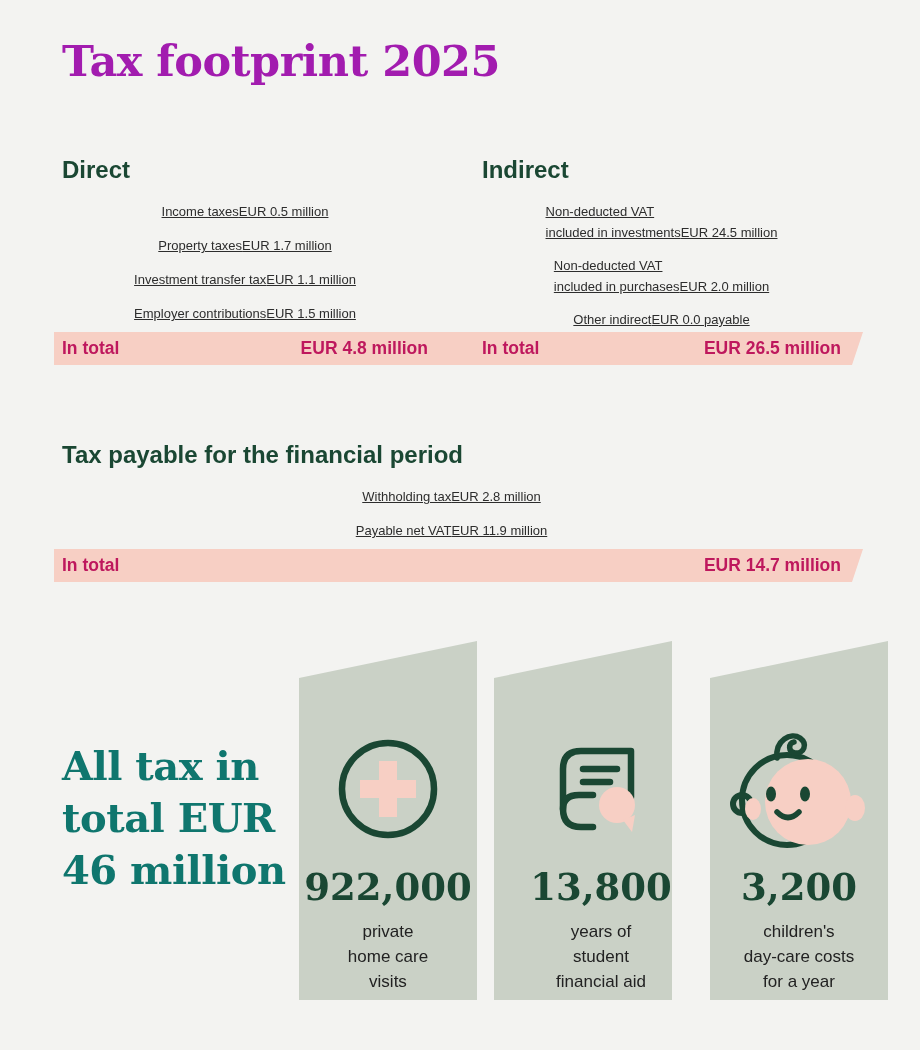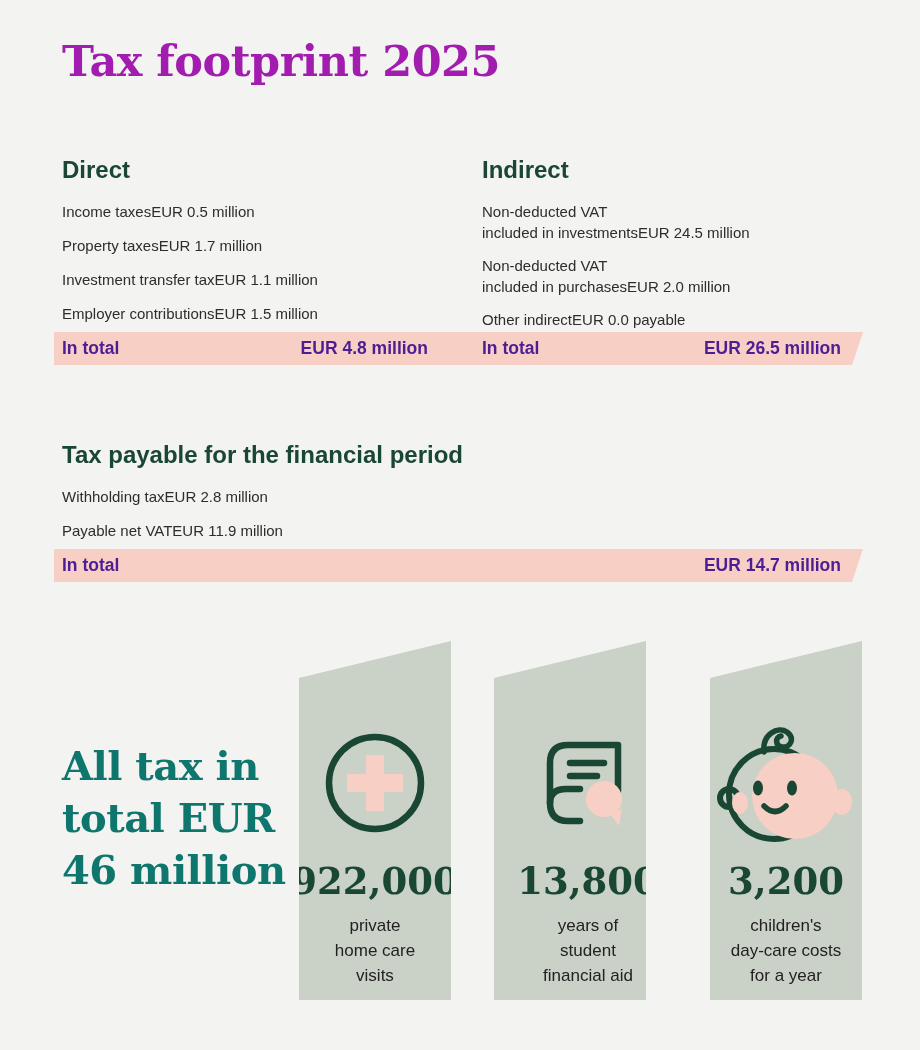--- a/index.html
+++ b/index.html
@@ -15,53 +15,53 @@
     font-size:43px; line-height:1.2; color:#a21caf; letter-spacing:-0.5px;
   }
   .col { position:absolute; top:156px; }
   .col-direct   { left:62px;  width:366px; }
   .col-indirect { left:482px; width:359px; }
   .col h2, .payable h2 {
     font-size:24px; line-height:28px; font-weight:700;
     color:#1a4733; margin:0 0 17px 0;
   }
   .trow {
-    display:flex; justify-content:flex-start; align-items:flex-end;
-    font-size:15px; line-height:21px; margin-bottom:13px;
+    display:flex; justify-content:center; align-items:flex-end;
+    font-size:13px; line-height:21px; margin-bottom:13px;text-decoration:underline;
   }
   .col-indirect .trow { margin-bottom:12px; }
   .tlabel { white-space:pre-line; }
   .tvalue { white-space:nowrap; text-align:right; }
   .payable { position:absolute; left:62px; top:441px; width:779px; }
   .total-bar {
     position:absolute; left:54px; width:809px; height:33px;
     background:#f7cfc4;
     clip-path:polygon(0 0, 100% 0, calc(100% - 11px) 100%, 0 100%);
-    font-weight:700; font-size:17.5px; color:#4c1d95;
+    font-weight:700; font-size:17.5px; color:#be185d;
   }
   .total-bar span { position:absolute; line-height:33px; white-space:nowrap; }
   .bar-main    { top:332px; }
   .bar-payable { top:549px; }
   .t1-label { left:8px; }
   .t1-value { right:435px; }
   .t2-label { left:428px; }
   .t2-value { right:22px; }
   .tp-label { left:8px; }
   .tp-value { right:22px; }
   .headline {
     position:absolute; left:62px; top:740px;
     font-family:"DejaVu Serif", serif; font-weight:700;
     font-size:40px; line-height:52px; color:#0f766e;
     white-space:pre-line; letter-spacing:-0.5px;
   }
   .card {
-    position:absolute; top:641px; height:359px; width:152px;
+    position:absolute; top:641px; height:359px; width:178px;
     background:#cad1c6;
     clip-path:polygon(0 37px, 100% 0, 100% 100%, 0 100%);
-    display:flex; flex-direction:column; align-items:center;
+    display:flex; flex-direction:column; align-items:center;justify-content:center;
   }
   .card-1 { left:299px; } .card-2 { left:494px;padding-left:36px; } .card-3 { left:710px; }
   .icon-box {
     margin-top:91px; height:102px; width:100%;
     display:flex; align-items:center; justify-content:center;
   }
   .stat-number {
     margin-top:24px; font-family:"DejaVu Serif", serif; font-weight:700;
     font-size:37px; line-height:46px; color:#1a4733;
   }

